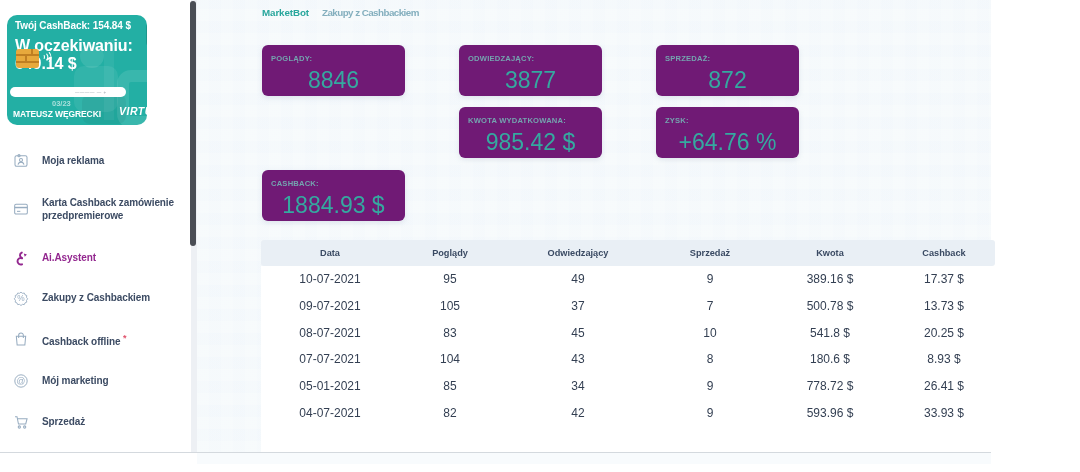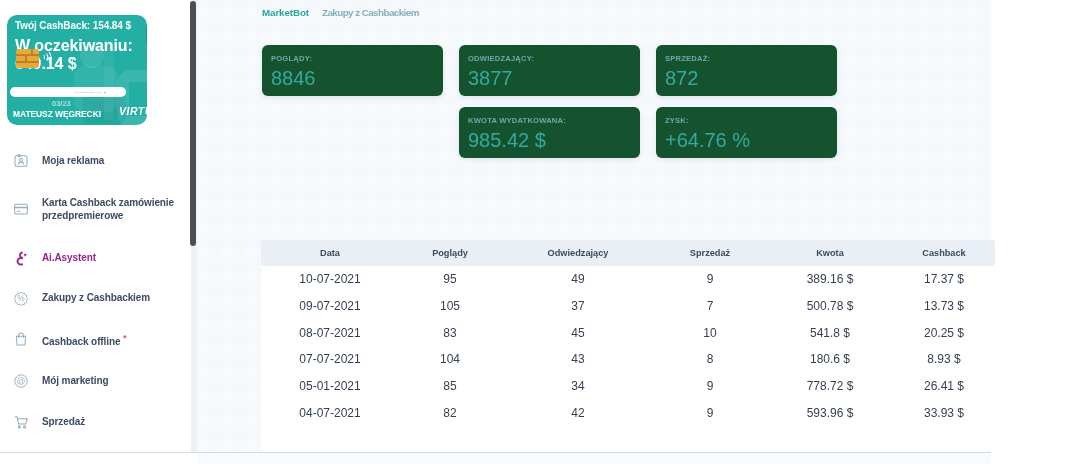--- a/index.html
+++ b/index.html
@@ -37,24 +37,24 @@
 .mi { position:absolute; left:0; width:197px; }
 .mi .ic { position:absolute; left:13px; top:-1px; width:16px; height:16px; }
 .mi .tx { position:absolute; left:42px; top:0px; font-size:10px; font-weight:bold; color:#3C4B63; line-height:13px; width:150px; letter-spacing:-.1px; }
 .purp { color:#93278F !important; }
 
 
 #tab1 { left:262px; top:7px; color:#28A69C; font-size:9.8px; font-weight:bold; letter-spacing:-.1px; }
 #tab2 { left:322px; top:7px; color:#84AFBE; font-size:9.8px; font-weight:bold; letter-spacing:-.55px; }
 
 
-.sc { position:absolute; width:181px; height:51px; background:#14532d; border-radius:6px;
+.sc { position:absolute; width:143px; height:51px; background:#701a75; border-radius:6px;
   box-shadow:0 2px 5px rgba(160,175,195,.25); padding:9px 9px 0 9px; }
 .sc .lb { font-size:7.6px; font-weight:bold; color:#74A4AF; letter-spacing:.2px; }
-.sc .vl { font-size:20px; color:#35A9A0; margin-top:4px; }
+.sc .vl { font-size:23px; color:#35A9A0; margin-top:4px;text-align:center; }
 
 
 #thead { left:261px; top:240px; width:734px; height:26px; background:#E9EFF5; border-radius:3px; }
 #tbody { left:261px; top:266px; width:732px; height:187px; background:#fff; }
 table { border-collapse:collapse; width:732px; table-layout:fixed; }
 #thead td { font-size:9.2px; font-weight:bold; color:#3A4A63; text-align:center; height:26px; }
 #tbody td { font-size:12px; color:#333F52; text-align:center; height:26.7px; }
 col.c1{width:138px} col.c2{width:102px} col.c3{width:154px} col.c4{width:110px} col.c5{width:130px} col.c6{width:98px}
 </style>
 </head>
@@ -171,20 +171,24 @@
       <div class="lb">SPRZEDAŻ:</div>
       <div class="vl">872</div>
     </div>
   <div class="sc" style="left:459px;top:107px">
       <div class="lb">KWOTA WYDATKOWANA:</div>
       <div class="vl">985.42 $</div>
     </div>
   <div class="sc" style="left:656px;top:107px">
       <div class="lb">ZYSK:</div>
       <div class="vl">+64.76 %</div>
+    </div>
+  <div class="sc" style="left:262px;top:170px">
+      <div class="lb">CASHBACK:</div>
+      <div class="vl">1884.93 $</div>
     </div>
 
   <div class="abs" id="thead">
     <table>
         <colgroup>
           <col class="c1">
           <col class="c2">
           <col class="c3">
           <col class="c4">
           <col class="c5">

